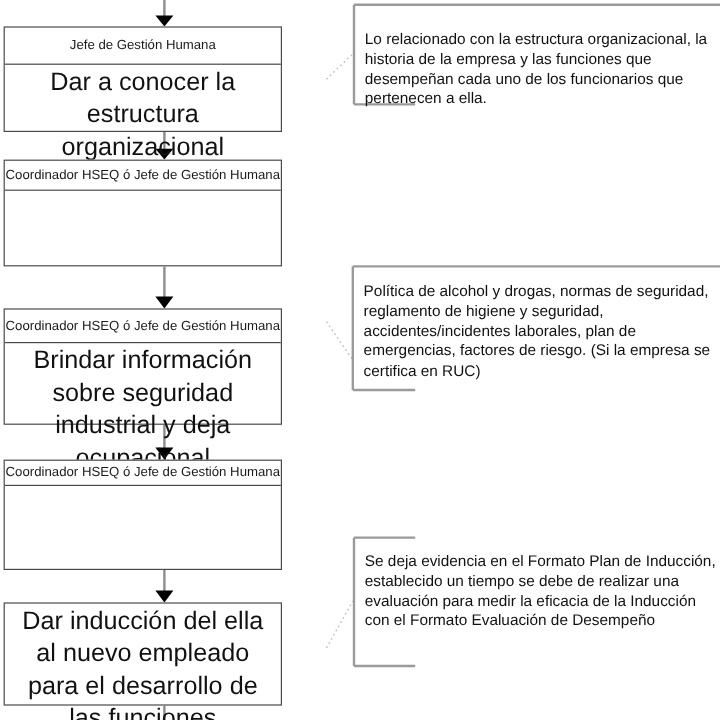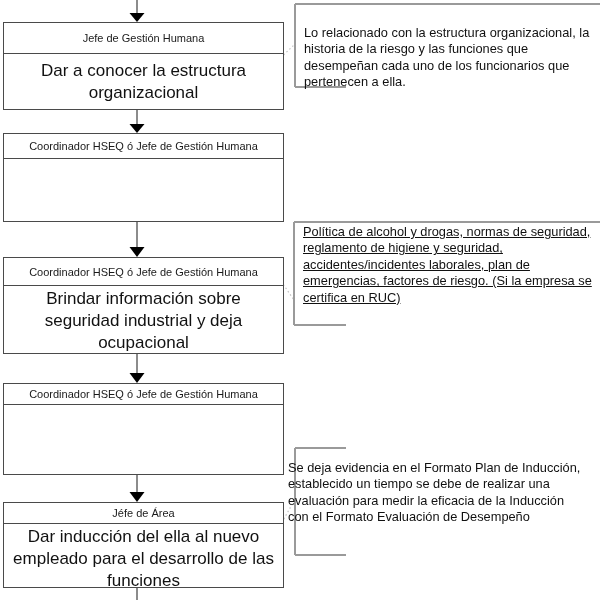--- a/index.html
+++ b/index.html
@@ -10,39 +10,39 @@
     font-family:"Liberation Sans", sans-serif;
     color:#151515;
     overflow:hidden;
   }
   
   #lines{position:absolute;left:0;top:0;width:600px;height:600px;}
 
   
   .step{
     position:absolute;
-    left:3px;width:281px;
+    left:3px;width:232px;
     border:1px solid #4a4a4a;
     background:#ffffff;
     box-sizing:border-box;
     display:flex;flex-direction:column;
   }
   .step-role{
     border-bottom:1px solid #4a4a4a;
     font-size:11px;
     display:flex;align-items:center;justify-content:center;
     text-align:center;
     flex:0 0 auto;
     color:#1a1a1a;
   }
   .step-activity{
     flex:1 1 auto;
     display:flex;align-items:center;justify-content:center;
     text-align:center;
-    font-size:17px;
+    font-size:21px;
     line-height:1.28;
     padding:2px 7px;
     color:#111;
   }
   .note-text{
     position:absolute;
     font-size:12.8px;
     line-height:16.4px;
     color:#111;
   }
@@ -105,23 +105,22 @@
   <div class="step" style="top:257px;height:97px;">
     <div class="step-role" style="height:27px;">Coordinador HSEQ ó Jefe de Gestión Humana</div>
     <div class="step-activity">Brindar información sobre seguridad industrial y deja ocupacional</div>
   </div>
 
   <div class="step" style="top:383px;height:92px;">
     <div class="step-role" style="height:20px;">Coordinador HSEQ ó Jefe de Gestión Humana</div>
   </div>
 
   <div class="step" style="top:502px;height:86px;">
-    <div class="step-role" style="height:20px;">Jéfe de Área</div>
     <div class="step-activity">Dar inducción del ella al nuevo empleado para el desarrollo de las funciones</div>
   </div>
 
-  <div class="note-text" style="left:304px;top:25px;width:292px;">Lo relacionado con la estructura organizacional, la historia de la riesgo y las funciones que desempeñan cada uno de los funcionarios que pertenecen a ella.</div>
+  <div class="note-text" style="left:304px;top:25px;width:292px;">Lo relacionado con la estructura organizacional, la historia de la empresa y las funciones que desempeñan cada uno de los funcionarios que pertenecen a ella.</div>
 
-  <div class="note-text" style="left:303px;top:224px;width:296px;text-decoration:underline;">Política de alcohol y drogas, normas de seguridad, reglamento de higiene y seguridad, accidentes/incidentes laborales, plan de emergencias, factores de riesgo. (Si la empresa se certifica en RUC)</div>
+  <div class="note-text" style="left:303px;top:235px;width:296px;">Política de alcohol y drogas, normas de seguridad, reglamento de higiene y seguridad, accidentes/incidentes laborales, plan de emergencias, factores de riesgo. (Si la empresa se certifica en RUC)</div>
 
-  <div class="note-text" style="left:288px;top:460px;width:296px;">Se deja evidencia en el Formato Plan de Inducción, establecido un tiempo se debe de realizar una evaluación para medir la eficacia de la Inducción con el Formato Evaluación de Desempeño</div>
+  <div class="note-text" style="left:304px;top:460px;width:296px;">Se deja evidencia en el Formato Plan de Inducción, establecido un tiempo se debe de realizar una evaluación para medir la eficacia de la Inducción con el Formato Evaluación de Desempeño</div>
 
 </div>
 
 </body></html>

